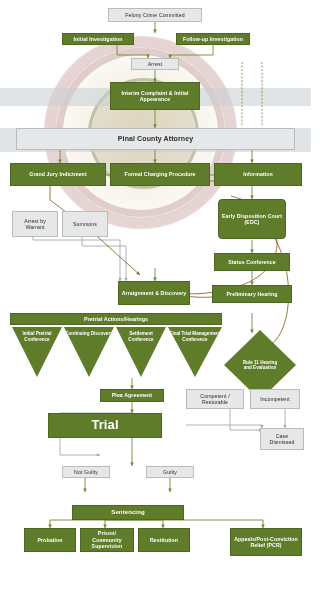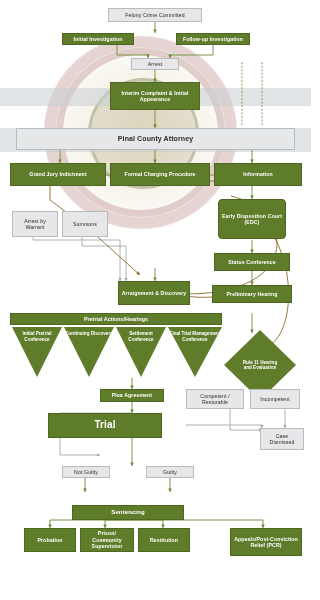--- a/index.html
+++ b/index.html
@@ -68,21 +68,21 @@
     color:#2b2b2b;
     border:1px solid #b9bcbe;
   }
   .greywide{
     background:#e6e7e8;
     color:#2b2b2b;
     border:1px solid #b9bcbe;
     font-size:7px;
     font-weight:bold;
   }
-  .big{font-size:10px;font-weight:bold;}
+  .big{font-size:13px;font-weight:bold;}
   .med{font-size:6px;font-weight:bold;}
   .tri{
     position:absolute;
     z-index:3;
     display:flex;align-items:flex-start;justify-content:center;
     text-align:center;
     color:#fff;
     font-size:4.6px;
     font-weight:bold;
     line-height:1.2;

